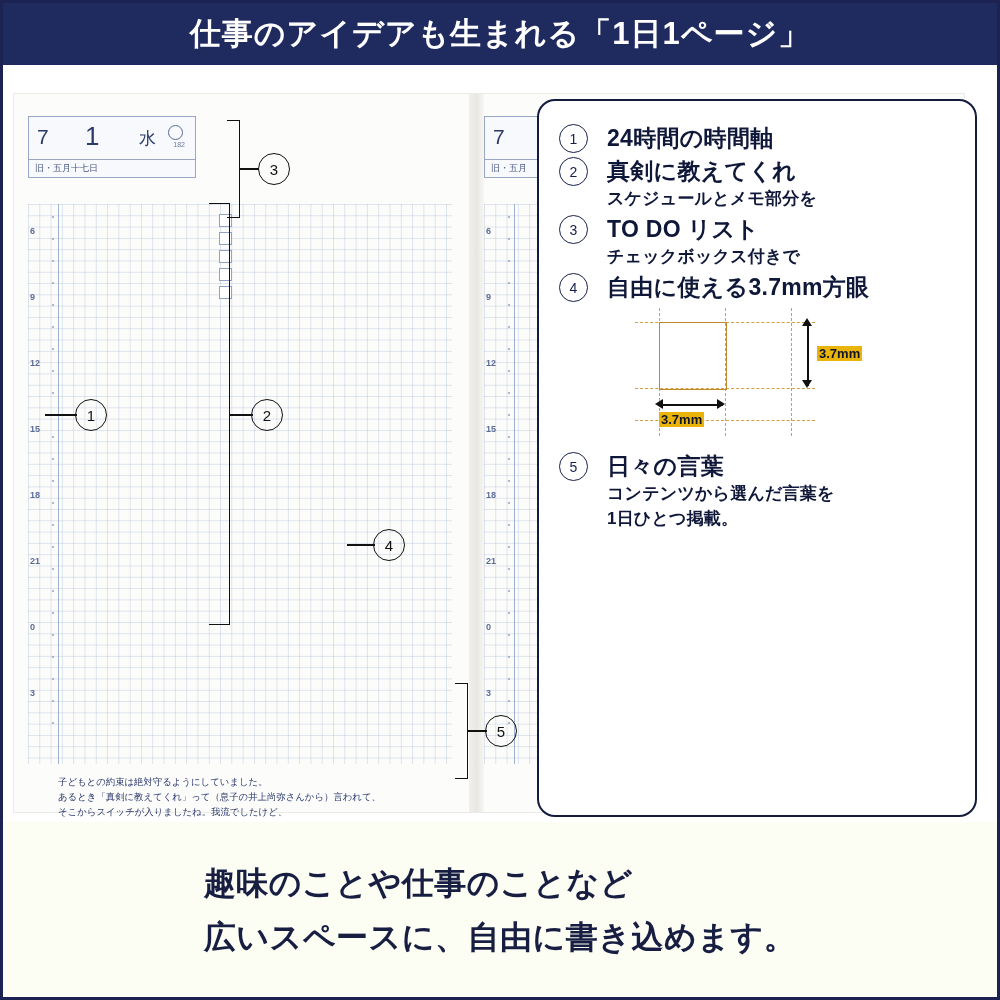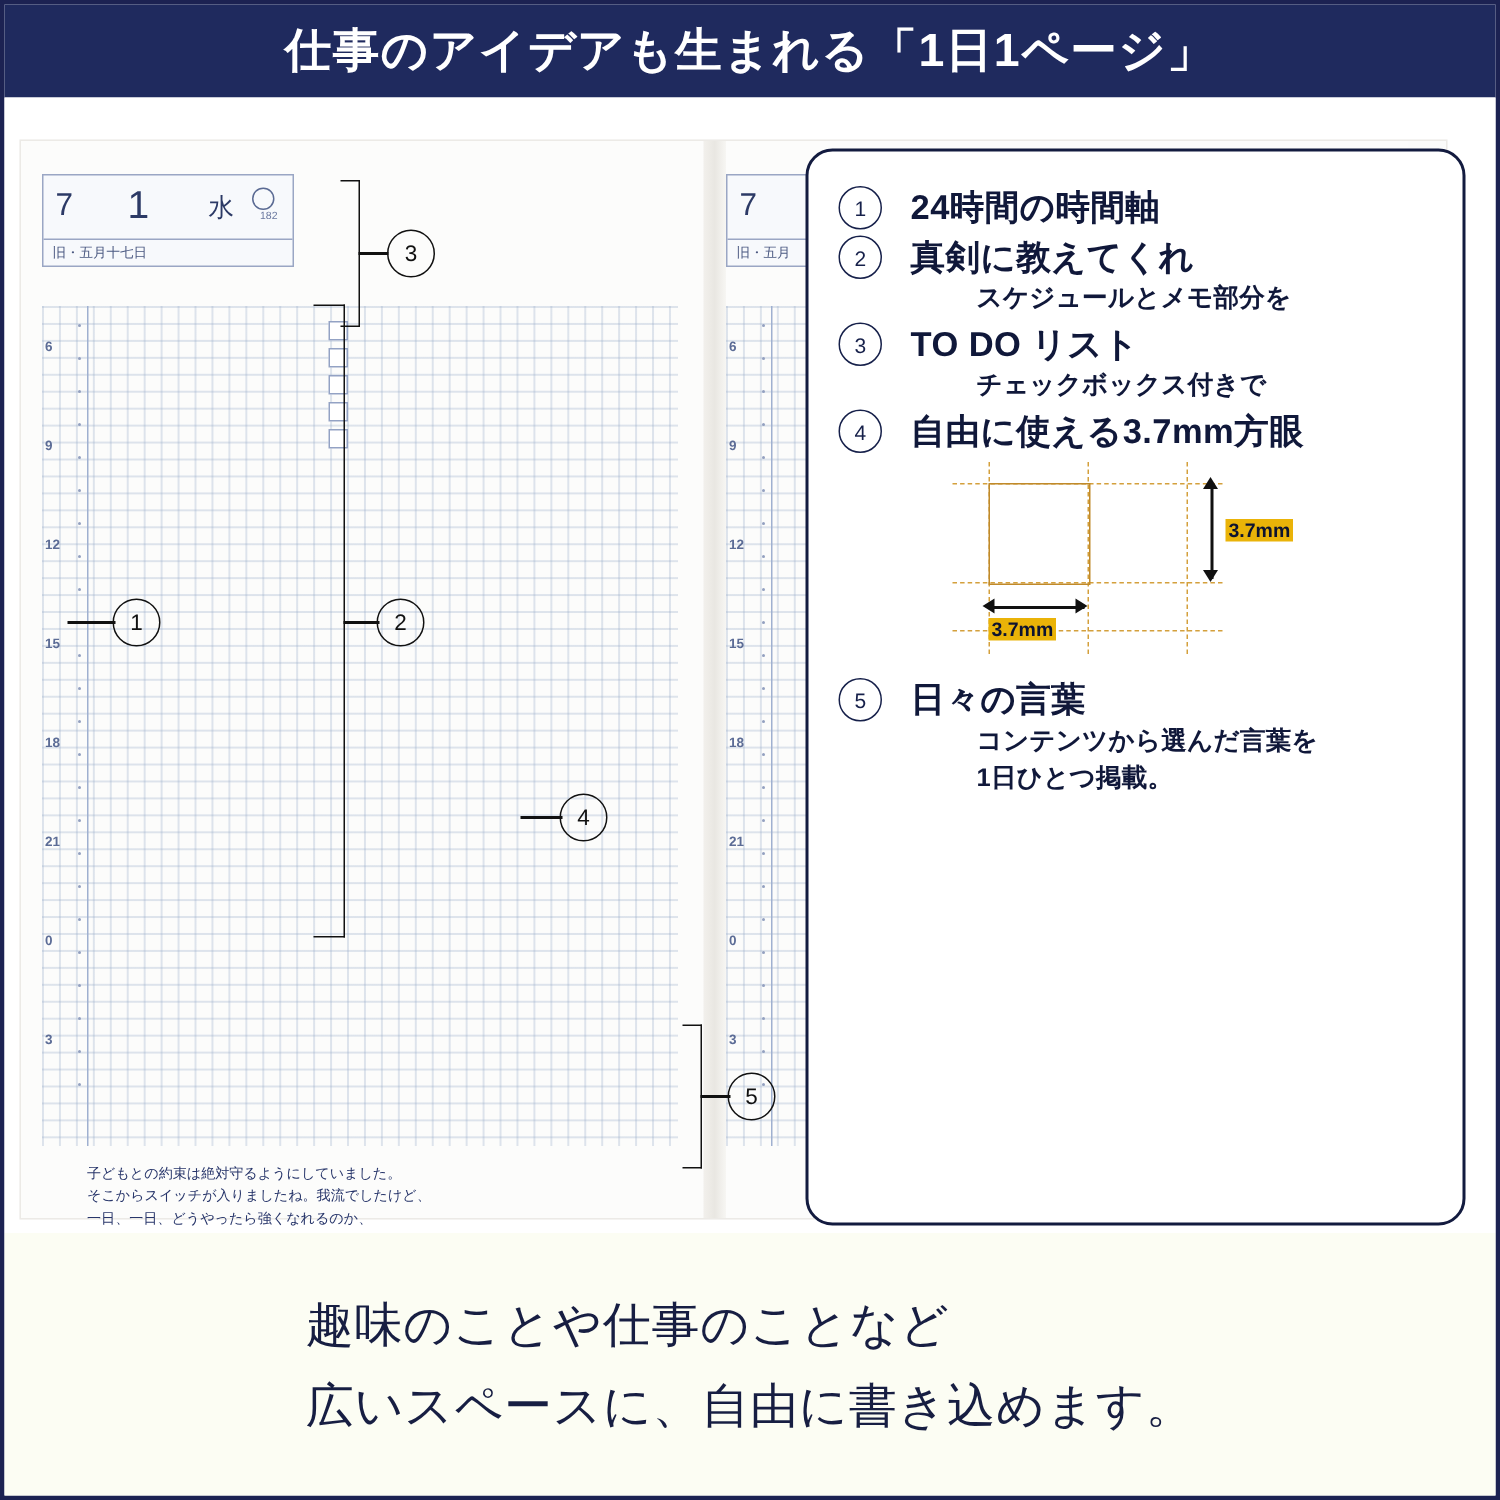--- a/index.html
+++ b/index.html
@@ -230,21 +230,20 @@
     color: #10183a;
     line-height: 30px;
     letter-spacing: .3px;
   }
   .item .sub {
     font-size: 17px;
     font-weight: bold;
     color: #10183a;
     line-height: 25px;
     letter-spacing: .2px;
-    margin-left: 44px;
   }
 
   
   .diagram {
     position: relative;
     height: 140px;
     margin: 6px 0 2px 14px;
   }
   .dash-v, .dash-h {
     position: absolute;
@@ -287,21 +286,21 @@
     width: 994px;
     height: 175px;
     background: #fcfdf3;
     display: flex;
     align-items: center;
     justify-content: center;
   }
   .footer-text {
     color: #171e42;
     font-size: 32px;
-    font-weight: normal;
+    font-weight: bold;
     line-height: 54px;
     letter-spacing: .5px;
     text-align: left;
   }
 </style>
 </head>
 <body>
 
 <div id="page">
 
@@ -368,20 +367,21 @@
         <div class="todo">
           <div class="cb"></div>
           <div class="cb"></div>
           <div class="cb"></div>
           <div class="cb"></div>
           <div class="cb"></div>
         </div>
 
         <div class="quote">
           <div>子どもとの約束は絶対守るようにしていました。</div>
+          <div>あるとき「真剣に教えてくれ」って（息子の井上尚弥さんから）言われて、</div>
           <div>そこからスイッチが入りましたね。我流でしたけど、</div>
           <div>一日、一日、どうやったら強くなれるのか、</div>
           <div>というところに向かうようにしていました。</div>
           <div class="src">── 井上真吾さんが『子育て本を100冊読んだのに正解がわからなくて…』の中で</div>
         </div>
       </div>
 
       <div class="gutter"></div>
 
       <div class="page-right">

